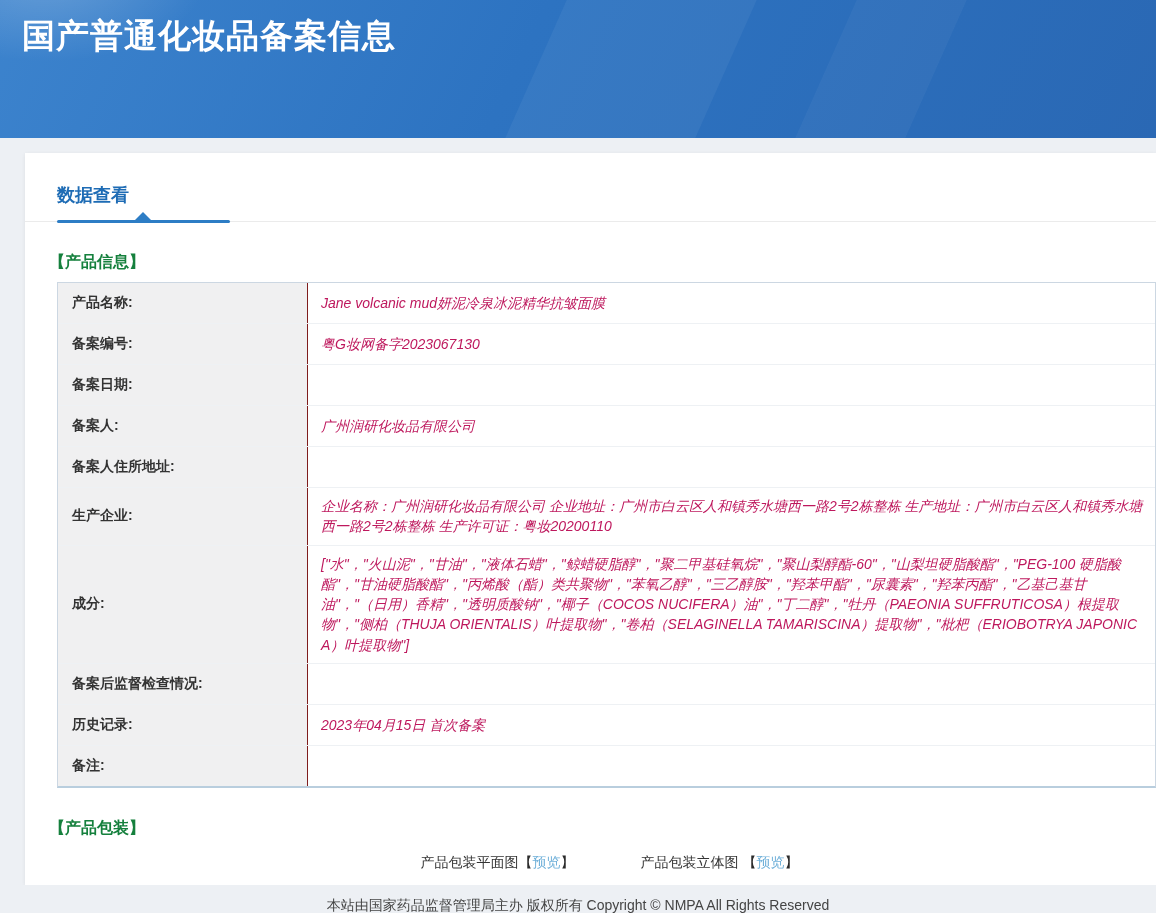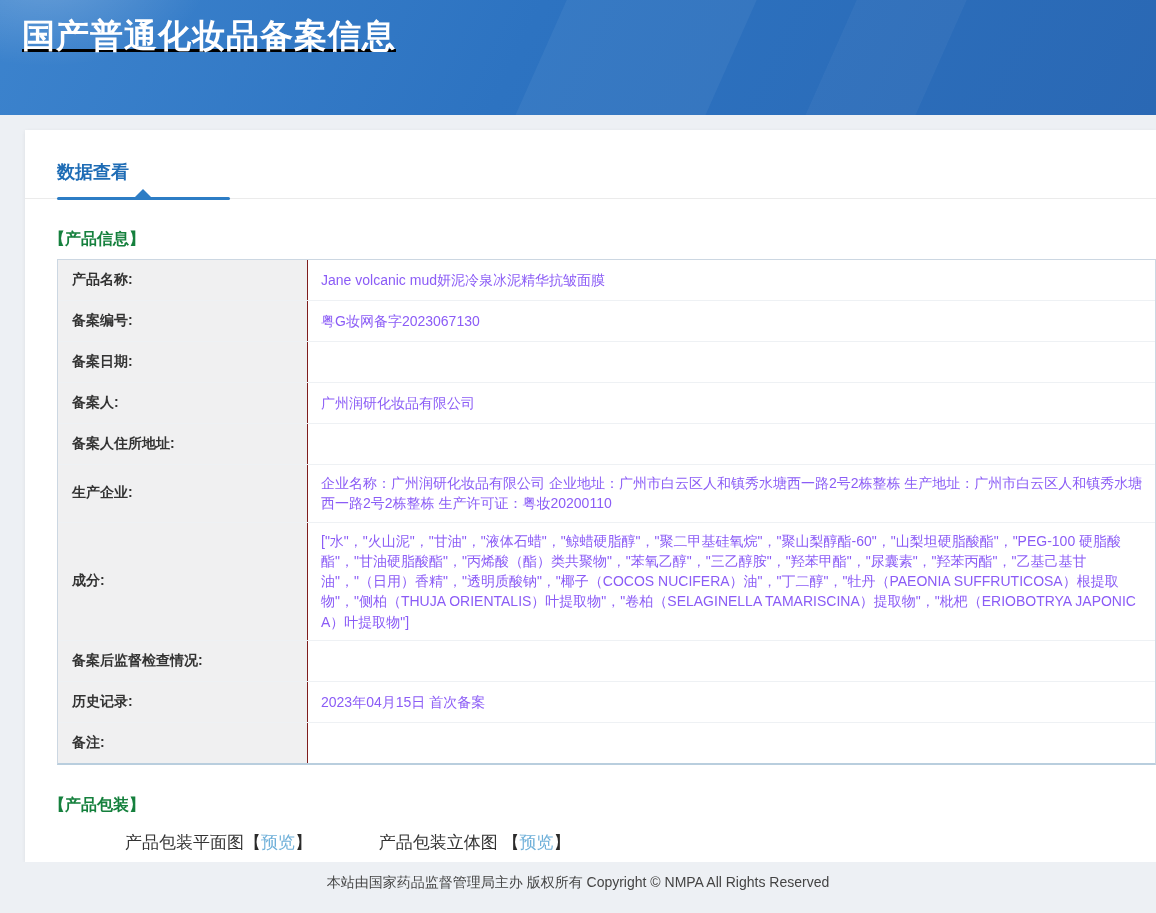--- a/index.html
+++ b/index.html
@@ -5,26 +5,25 @@
   * { box-sizing: border-box; margin: 0; padding: 0; }
   html, body {
     width: 1156px; height: 913px;
     font-family: "Liberation Sans", "DejaVu Sans", sans-serif;
     background: #edf0f4;
     overflow: hidden;
   }
   
   .banner {
     position: relative;
-    height: 115px;
+    height: 138px;
     background:
       radial-gradient(ellipse 260px 140px at 4% -18%, rgba(255,255,255,.22), transparent 62%),
       linear-gradient(116deg, #3c83cd 0%, #2d73c1 45%, #2a68b4 100%);
     overflow: hidden;
-    text-decoration: underline;
   }
   .banner .deco1, .banner .deco2 {
     position: absolute; top: -20px; height: 160px;
     background: rgba(255,255,255,.05);
     transform: skewX(-24deg);
   }
   .banner .deco1 { left: 540px; width: 190px; }
   .banner .deco2 { left: 830px; width: 110px; background: rgba(255,255,255,.04); }
   .banner h1 {
     position: relative;
@@ -104,28 +103,30 @@
     color: #333333;
   }
   .tvalue {
     flex: 1;
     min-height: 40px;
     display: flex;
     align-items: center;
     padding: 8px 10px 8px 13px;
     font-size: 14px;
     line-height: 1.45;
-    color: #8b5cf6;
+    color: #be185d;
     word-break: break-all;
+    font-style: italic;
   }
   
   .pack-line {
     margin: 15px 0 0 100px;
-    font-size: 17px;
+    font-size: 14px;
     color: #333333;
+    text-align: center;
   }
   .pack-item { margin-right: 62px; }
   .bracket { color: #2b2b2b; }
   .preview-link { color: #6fb0d9; cursor: pointer; text-decoration: none; }
   
   .footer {
     height: 56px;
     background: #edf0f4;
     text-align: center;
     padding-top: 12px;

